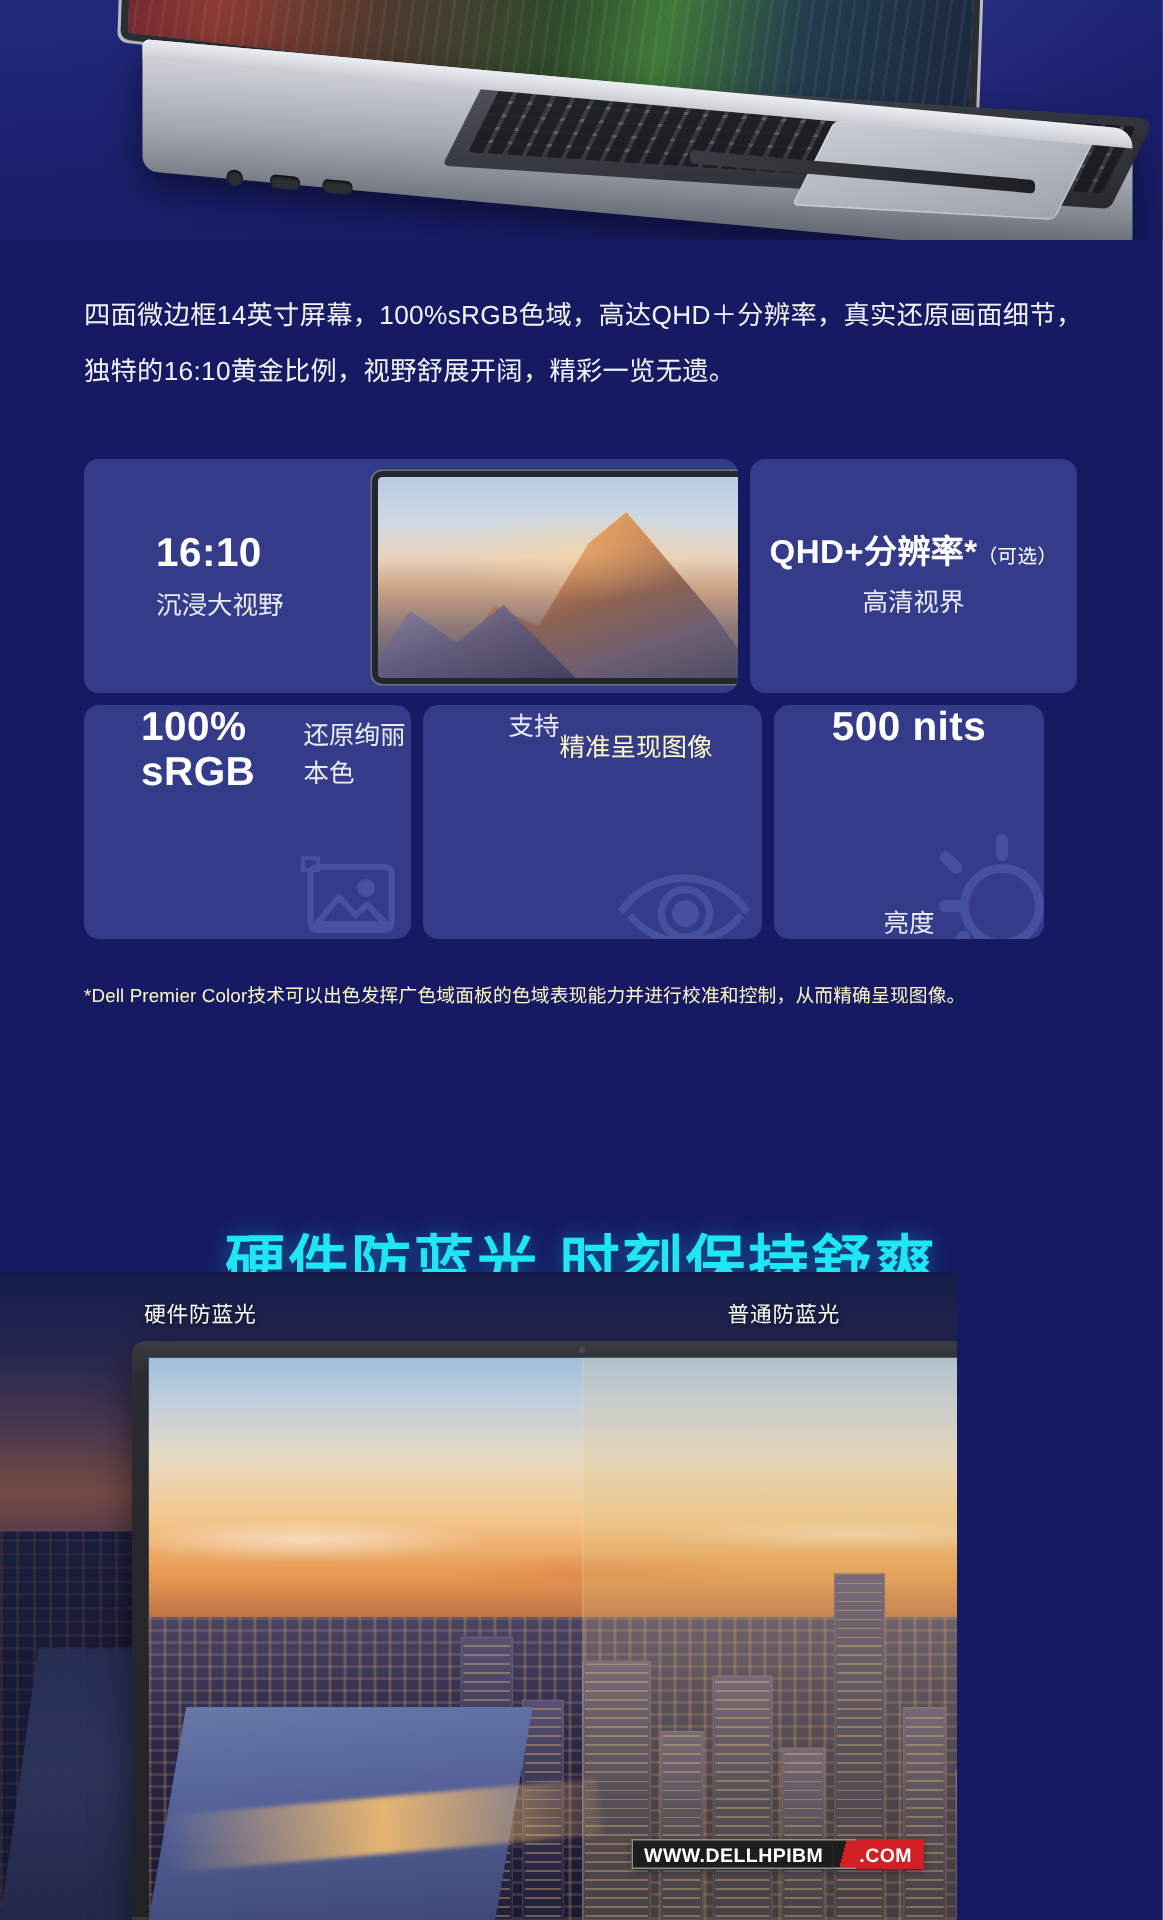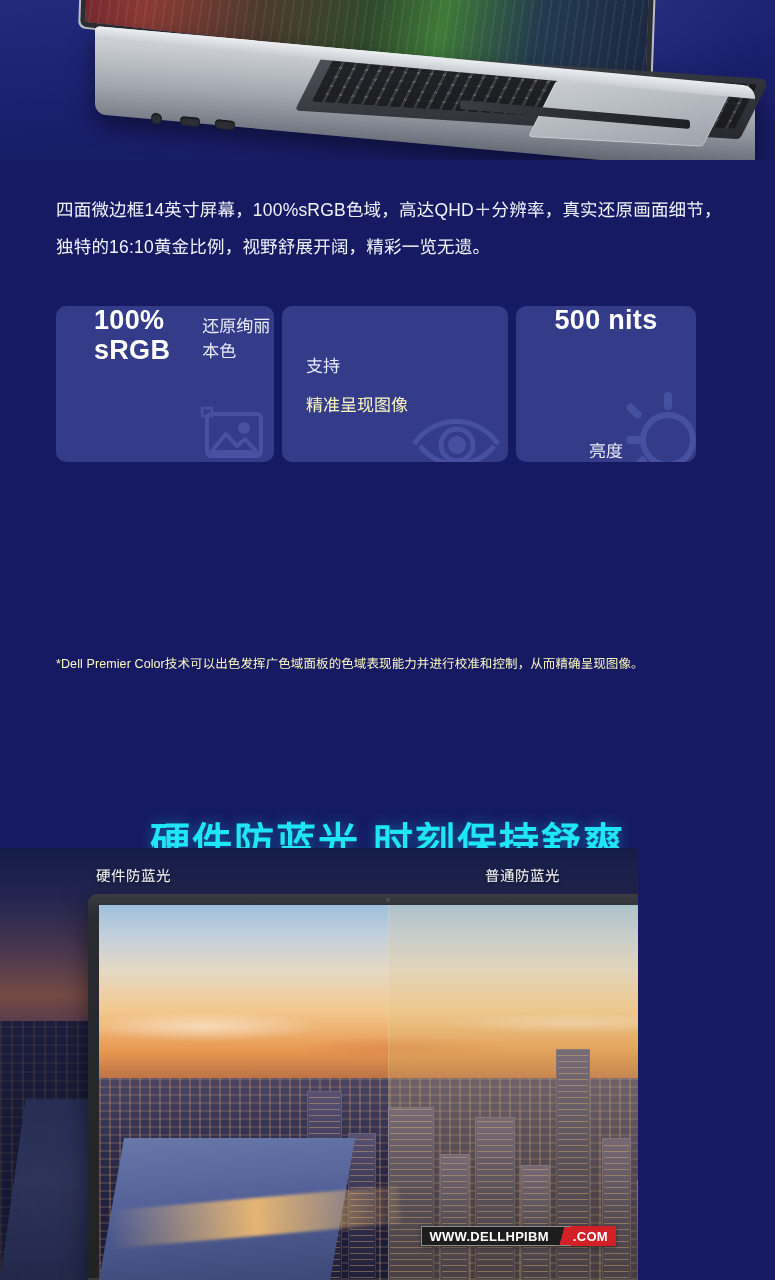--- a/index.html
+++ b/index.html
@@ -148,21 +148,21 @@
   }
   .c-qhd .big { font-size:22px; }
 
   
   .c-srgb { width:218px; height:156px; display:flex; flex-direction:row; justify-content:center; padding-left:38px; }
   .icon-pic {
     position:absolute; right:8px; bottom:2px; width:66px; height:54px; z-index:1; opacity:.9;
   }
 
   
-  .c-pcolor { width:226px; height:156px; display:flex; flex-direction:column; justify-content:center; padding-left:24px; }
+  .c-pcolor { width:226px; height:156px; display:flex; justify-content:center; padding-left:24px; }
   .c-pcolor .l1 { font-size:17px; color:#e9ebf7; }
   .c-pcolor .l2 { font-size:19px; font-weight:700; margin-top:14px; letter-spacing:.2px; }
   .c-pcolor .l3 { font-size:17px; color:#fef9c3; margin-top:14px; }
   .icon-eye { position:absolute; right:6px; bottom:-8px; width:92px; height:66px; z-index:1; opacity:.85; }
 
   
   .c-nits { width:180px; height:156px; display:flex; flex-direction:column; align-items:center; justify-content:space-between; }
   .icon-bright { position:absolute; right:-14px; bottom:-16px; width:92px; height:92px; z-index:1; opacity:.85; }
 
   .card .big, .card .sub, .card .l1, .card .l2, .card .l3 { position:relative; z-index:4; }
@@ -313,20 +313,41 @@
       <div class="lt-port c1"></div>
       <div class="lt-port c2"></div>
     </div>
     <div class="lt-hingegap"></div>
   </div>
 
   <p class="intro">四面微边框14英寸屏幕，100%sRGB色域，高达QHD＋分辨率，真实还原画面细节，独特的16:10黄金比例，视野舒展开阔，精彩一览无遗。</p>
 
   <div class="grid">
 
+    <div class="row">
+
+      <div class="card c-ratio">
+        <div class="mountain">
+          <div class="mtn-glow"></div>
+        </div>
+        <div class="mtn-fade"></div>
+        <div class="txt">
+          <div class="big">16:10</div>
+          <div class="sub">沉浸大视野</div>
+        </div>
+      </div>
+
+      <div class="card c-qhd">
+        <div class="big">
+          <span>QHD+分辨率*</span><span class="paren">（可选）</span>
+        </div>
+        <div class="sub">高清视界</div>
+      </div>
+
+    </div>
 
     <div class="row">
 
       <div class="card c-srgb">
         <svg class="icon-pic" viewBox="0 0 66 54">
           <rect x="7" y="8" width="54" height="42" rx="4" fill="none" stroke="#4b54a4" stroke-width="4"></rect>
           <circle cx="44" cy="22" r="6" fill="#4b54a4"></circle>
           <path d="M11 46 L26 28 L37 40 L45 33 L57 46 Z" fill="none" stroke="#4b54a4" stroke-width="4" stroke-linejoin="round"></path>
           <path d="M2 2 h10 v8 h-10 z" fill="none" stroke="#4b54a4" stroke-width="2.5"></path>
         </svg>

